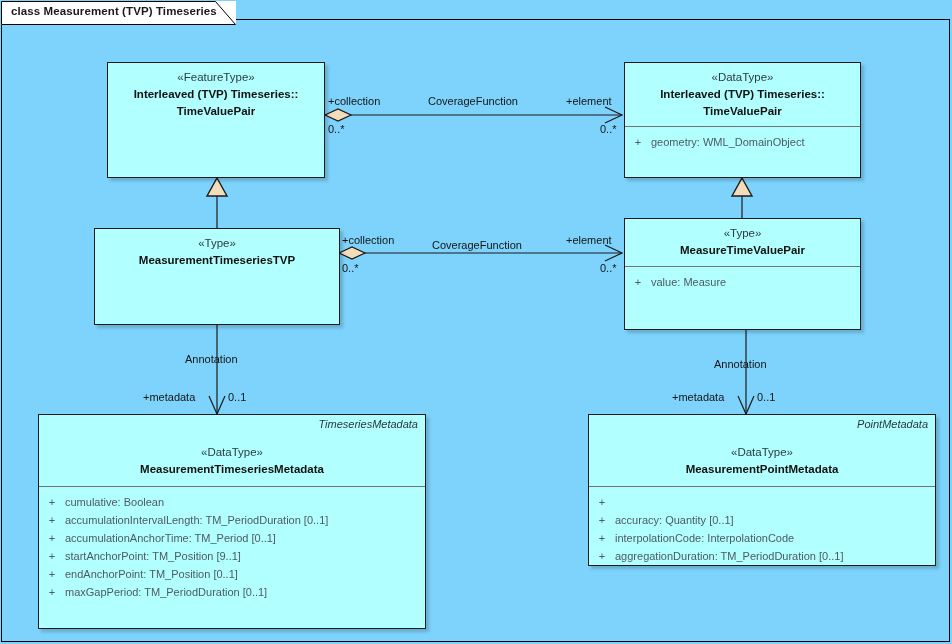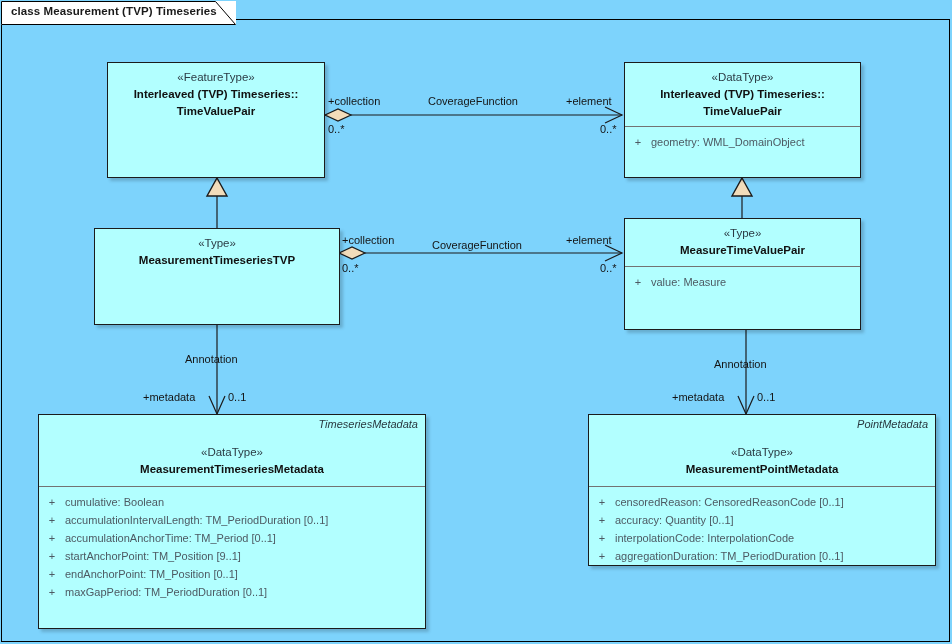--- a/index.html
+++ b/index.html
@@ -272,21 +272,20 @@
 
   <div class="uml-class" style="left:588px; top:414px; width:348px; height:152px;">
     <div class="uml-header with-divider" style="height:72px;">
       <div class="corner-label">PointMetadata</div>
       <div class="stereotype" style="margin-top:23px;">«DataType»</div>
       <div class="cls-name">MeasurementPointMetadata</div>
     </div>
     <div class="uml-attrs">
       <div class="attr-row">
         <span class="attr-vis">+</span>
-        <span class="attr-text">censoredReason: CensoredReasonCode [0..1]</span>
       </div>
       <div class="attr-row">
         <span class="attr-vis">+</span>
         <span class="attr-text">accuracy: Quantity [0..1]</span>
       </div>
       <div class="attr-row">
         <span class="attr-vis">+</span>
         <span class="attr-text">interpolationCode: InterpolationCode</span>
       </div>
       <div class="attr-row">

